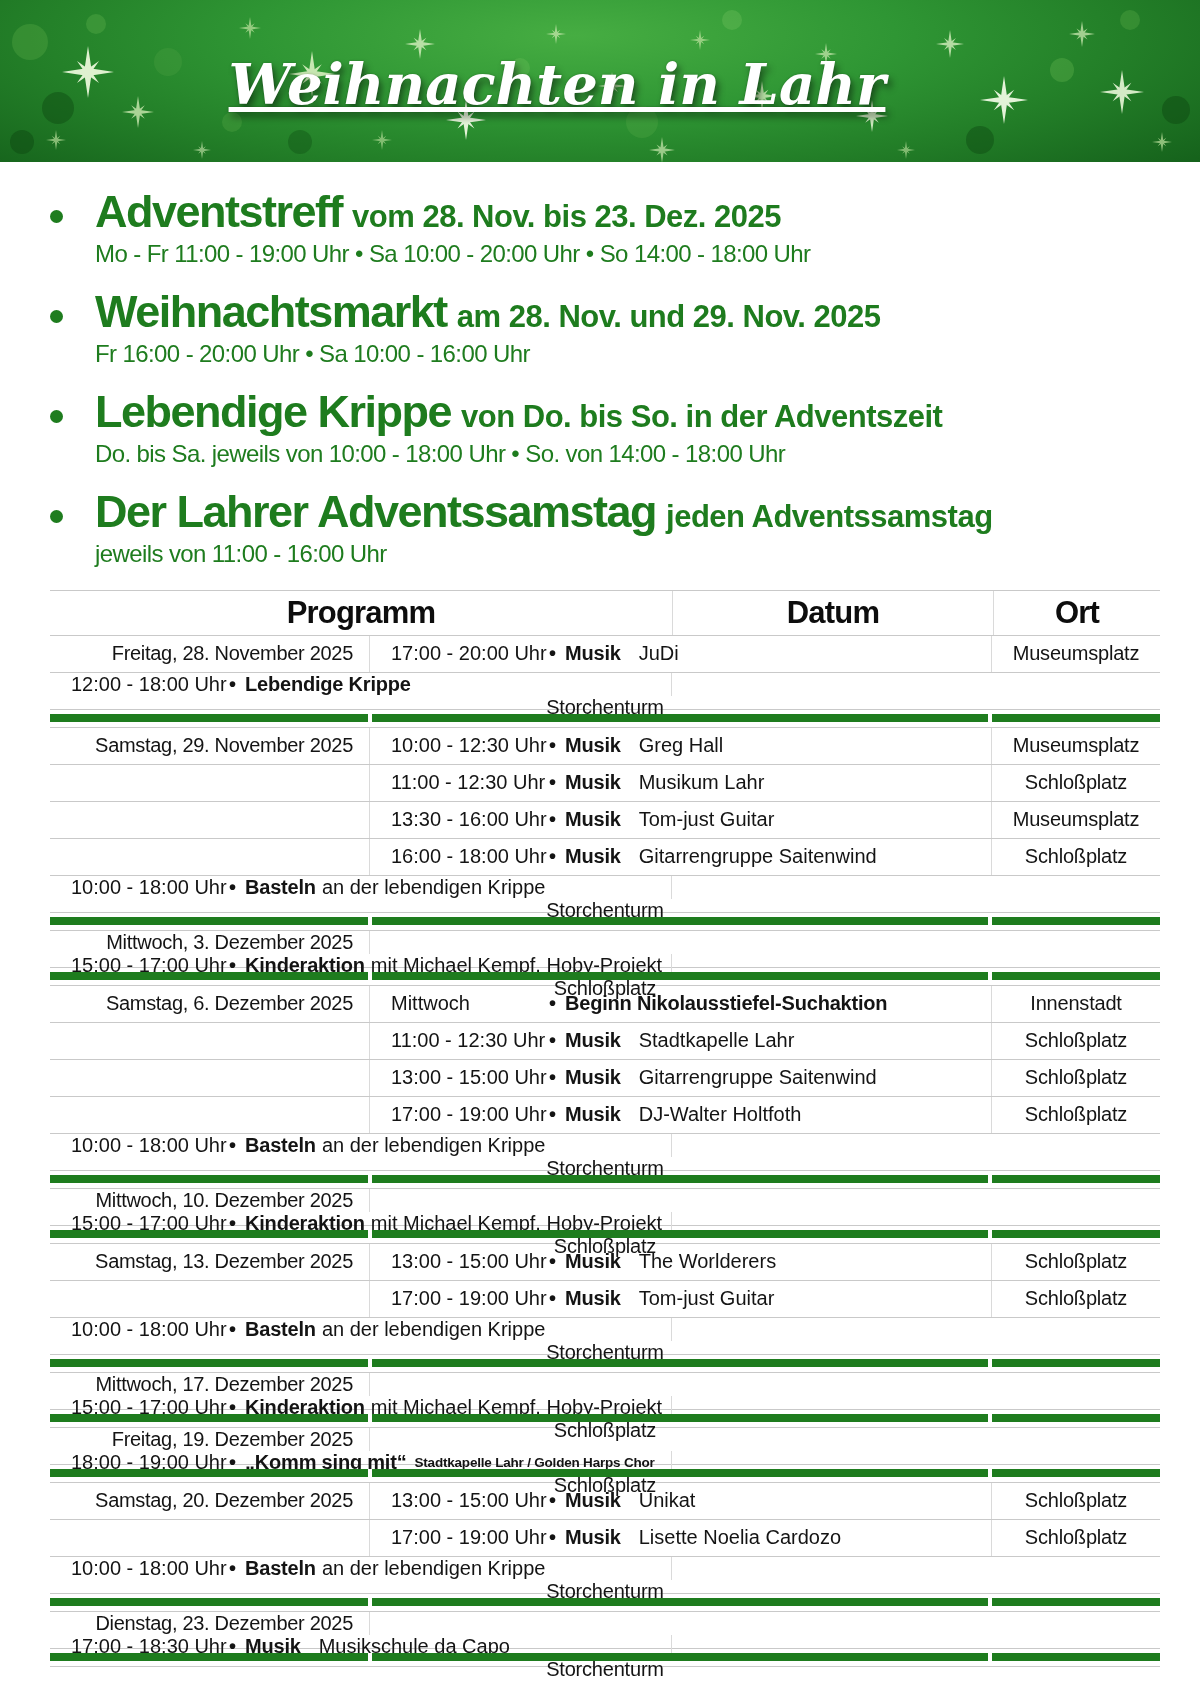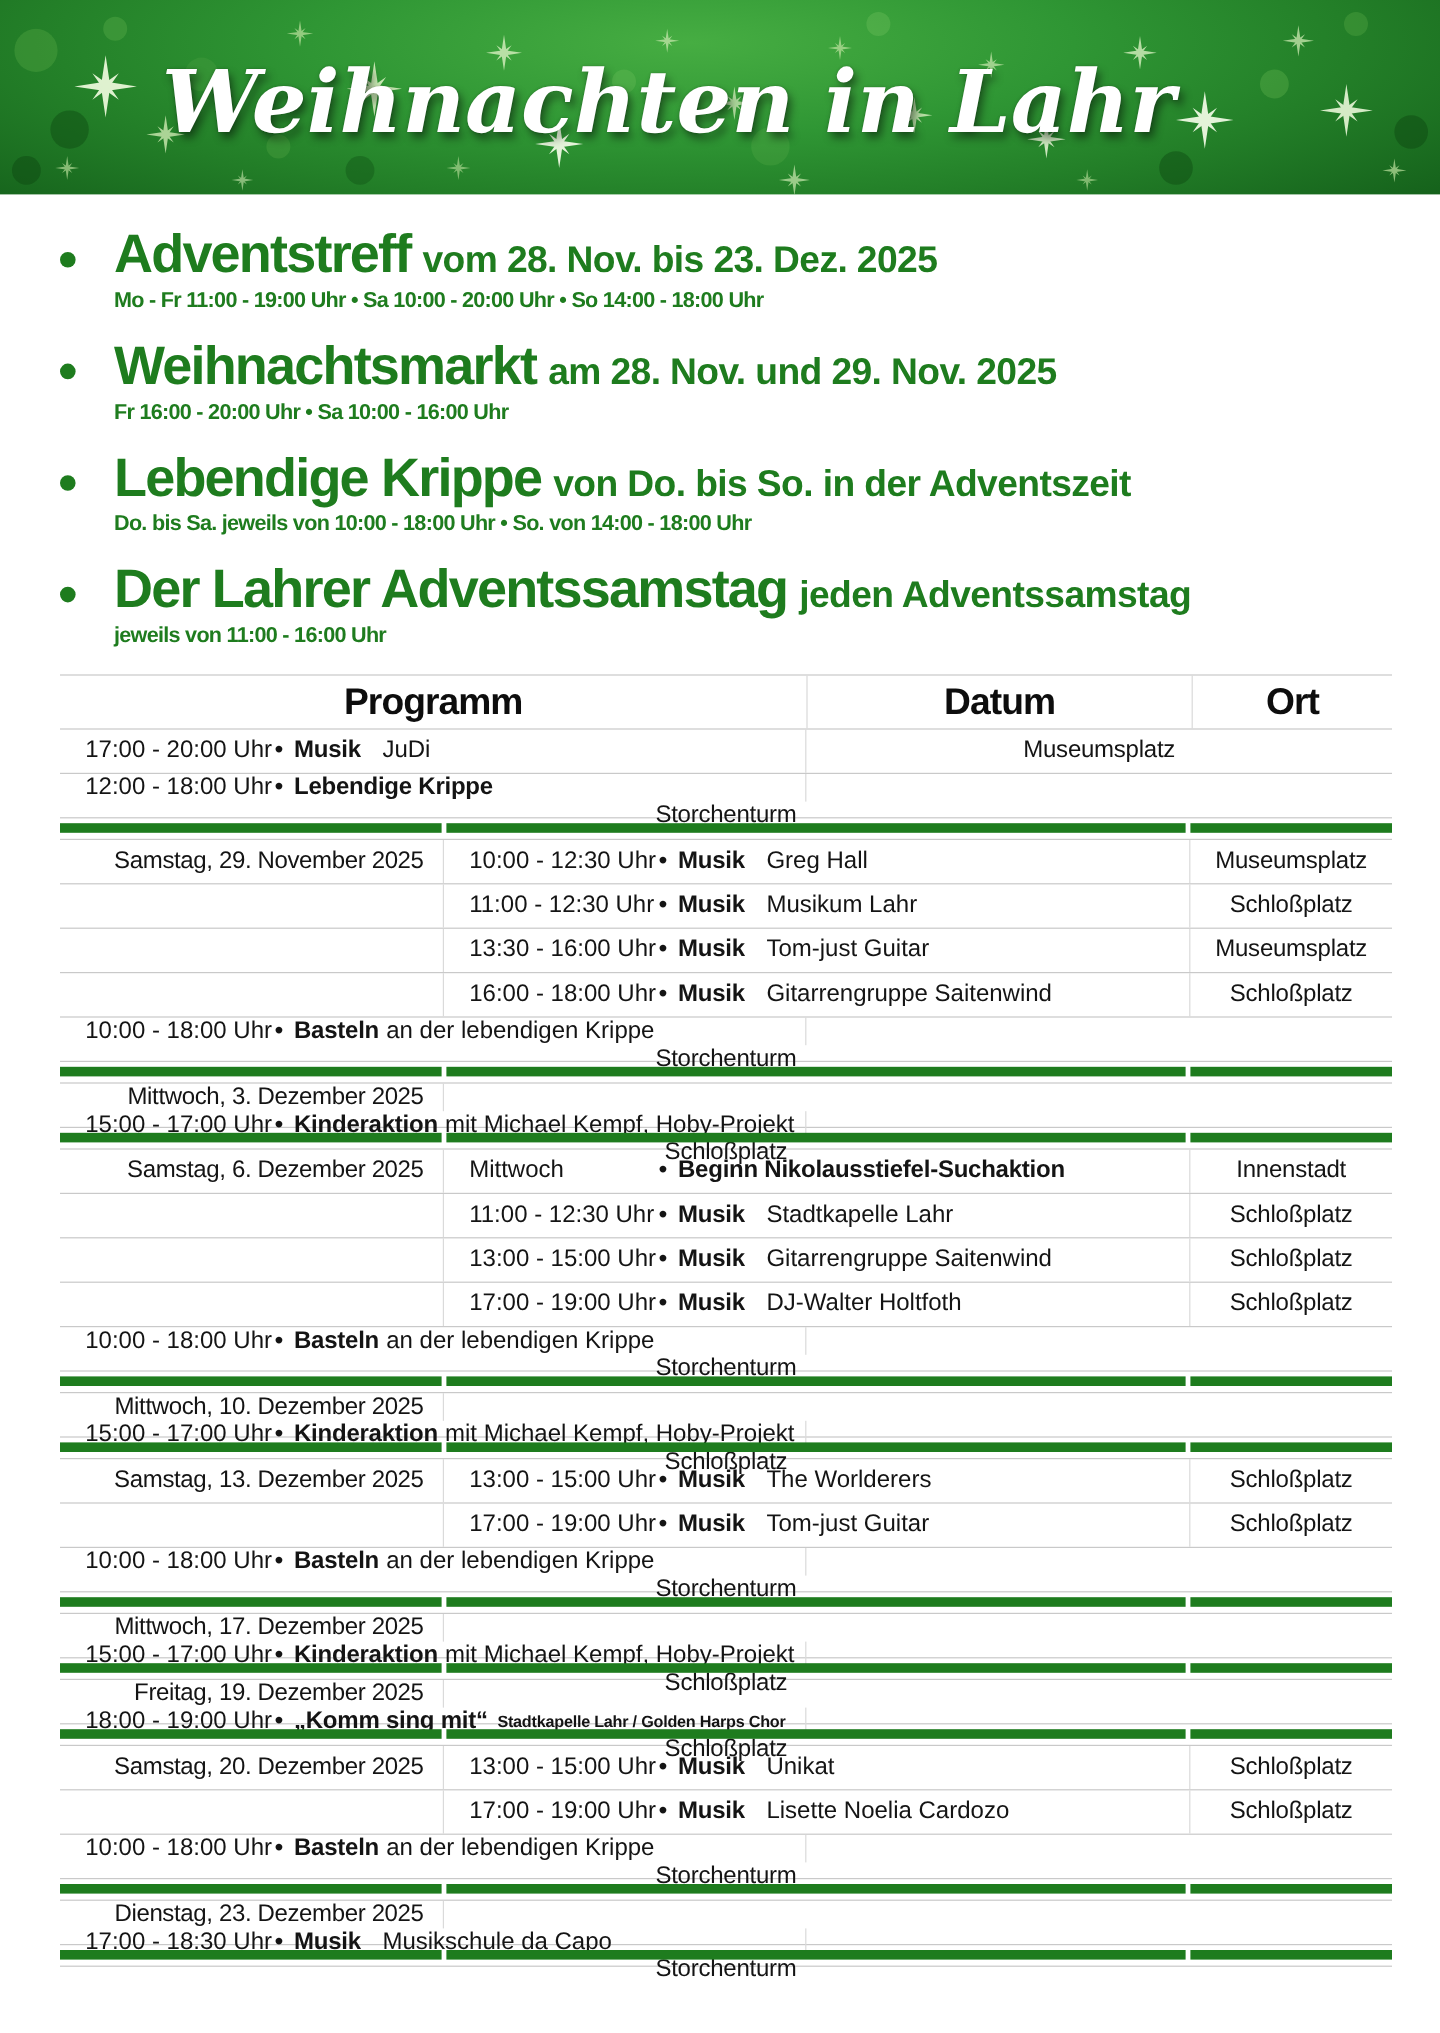--- a/index.html
+++ b/index.html
@@ -24,37 +24,38 @@
         #15611b 72%, #0d4512 88%, #093709 100%);
     overflow:hidden;
   }
   .banner-decor{position:absolute;left:0;top:0;}
   .banner-title{
     position:absolute;inset:0;
     display:flex;align-items:center;justify-content:center;
     padding-right:86px;padding-top:6px;
     font-family:"DejaVu Serif",serif;
     font-style:italic;font-weight:bold;
-    font-size:72px;color:#ffffff;
+    font-size:56px;color:#ffffff;
     text-shadow:3px 5px 7px rgba(0,0,0,.45), 0 0 2px rgba(0,0,0,.25);
     white-space:nowrap;
+    text-decoration:underline;
   }
 
   
   .highlights{padding:27px 30px 0 48px;}
   .hl-item{display:flex;align-items:flex-start;margin-bottom:21px;}
   .hl-dot{
     flex:0 0 auto;width:13px;height:13px;border-radius:50%;
     background:var(--green);margin:21px 32px 0 2px;
   }
   .hl-head{color:var(--green);line-height:1.02;white-space:nowrap;}
   .hl-title{font-size:45px;font-weight:bold;letter-spacing:-1.5px;}
   .hl-sub{font-size:31px;font-weight:bold;letter-spacing:-0.5px;margin-left:10px;}
   .hl-times{
-    color:var(--green);font-size:18px;font-weight:bold;
+    color:var(--green);font-size:24px;font-weight:normal;
     letter-spacing:-0.6px;margin-top:5px;white-space:nowrap;
   }
 
   
   .schedule{width:1110px;margin:22px 40px 0 50px;}
   .thead{
     display:flex;align-items:center;height:44px;
     border-top:1px solid var(--sep-gray);
     border-bottom:1px solid var(--sep-gray);
   }
@@ -189,20 +190,21 @@
   </div>
 
   <div class="schedule">
     <div class="thead">
       <div class="hcell h-prog">Programm</div>
       <div class="hcell h-date">Datum</div>
       <div class="hcell h-ort">Ort</div>
     </div>
     <div>
         <div class="trow">
+          <div class="cell date">Freitag, 28. November 2025</div>
           <div class="cell prog">
             <span class="time">17:00 - 20:00 Uhr</span>
             <span class="bullet">•</span>
             <span class="bold">Musik</span>
             <span class="rest wide">JuDi</span>
           </div>
           <div class="cell ort">Museumsplatz</div>
         </div>
         <div class="trow last">
           <div class="cell date"></div>

